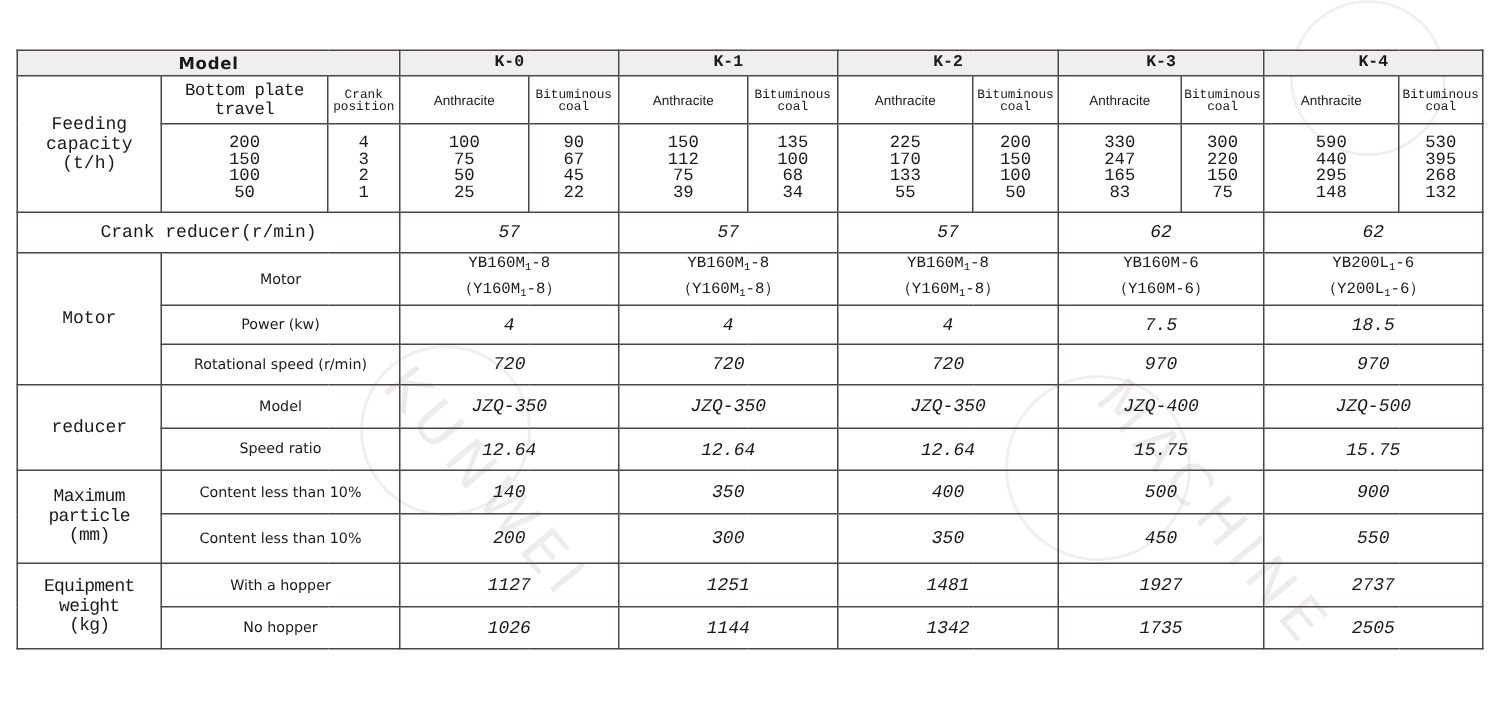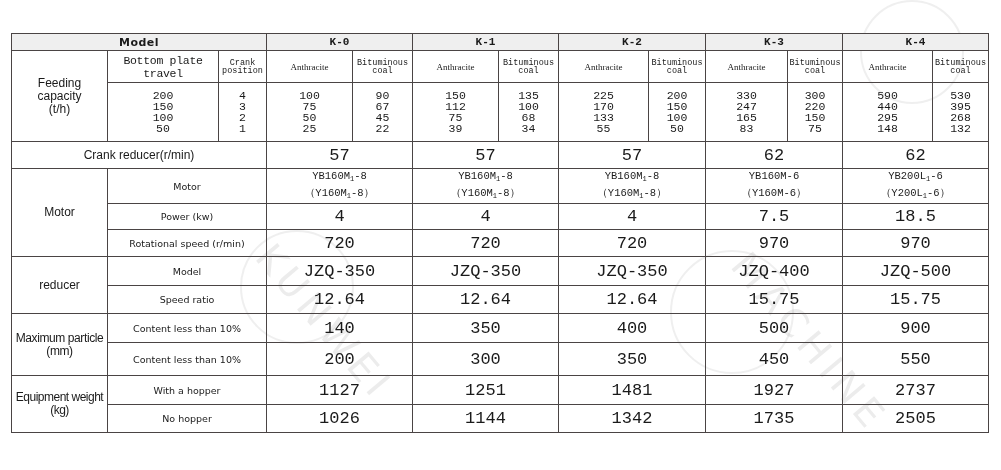--- a/index.html
+++ b/index.html
@@ -5,26 +5,26 @@
   html, body { margin: 0; padding: 0; background: #ffffff; }
   body { width: 1001px; height: 470px; position: relative; overflow: hidden; font-family: "Liberation Sans", "DejaVu Sans", sans-serif; color: #1a1a1a; }
   .watermark { position: absolute; color: rgba(150,150,150,0.18); font-size: 38px; font-family: "DejaVu Sans", sans-serif; transform: rotate(50deg); letter-spacing: 6px; pointer-events: none; white-space: nowrap; }
   .wm-circle { position: absolute; border: 2px solid rgba(150,150,150,0.15); border-radius: 50%; pointer-events: none; }
   table.spec { position: absolute; left: 11px; top: 33px; border-collapse: collapse; table-layout: fixed; width: 977px; }
   table.spec td { border: 1.5px solid #4a4444; text-align: center; vertical-align: middle; padding: 0; overflow: hidden; }
   .hdr td { background: #efefef; height: 16px; }
   .hdr .model-h { font-family: "DejaVu Sans", sans-serif; font-weight: bold; font-size: 11px; letter-spacing: 0.5px; }
   .hdr .k { font-family: Liberation Mono, monospace; font-weight: bold; font-size: 11px; }
   .sub td { height: 31px; }
-  .sans-sm { font-size: 9px; font-family: Liberation Serif, serif; }
+  .sans-sm { font-size: 9px; font-family: Liberation Sans, sans-serif; }
   .sans-xs { font-size: 8.5px; line-height: 8px; font-family: Liberation Mono, monospace; }
   .sans-md { font-size: 11.5px; font-family: Liberation Mono, monospace; }
-  .sans-lbl { font-size: 12px; font-family: Liberation Sans, sans-serif; line-height: 13px; }
+  .sans-lbl { font-size: 12px; font-family: Liberation Mono, monospace; line-height: 13px; }
   .mono { font-family: "Liberation Mono", "DejaVu Sans Mono", monospace; font-size: 11.5px; line-height: 11px; }
-  .serif-val { font-family: "Liberation Mono", monospace; font-size: 17px; }
+  .serif-val { font-family: "Liberation Mono", monospace; font-size: 12px; font-style: italic; }
   .motor-val { font-family: "Liberation Mono", monospace; font-size: 10.5px; line-height: 14px; }
   sub { font-size: 7px; vertical-align: -2px; }
   .lbl2 { font-size: 9.5px; font-family: "DejaVu Sans", sans-serif; }
 </style>
 </head>
 <body>
 
 <div class="wm-circle" style="left:240px;top:230px;width:110px;height:110px;"></div>
 <div class="watermark" style="left:230px;top:300px;">KUNWEI</div>
 <div class="wm-circle" style="left:670px;top:250px;width:120px;height:120px;"></div>

